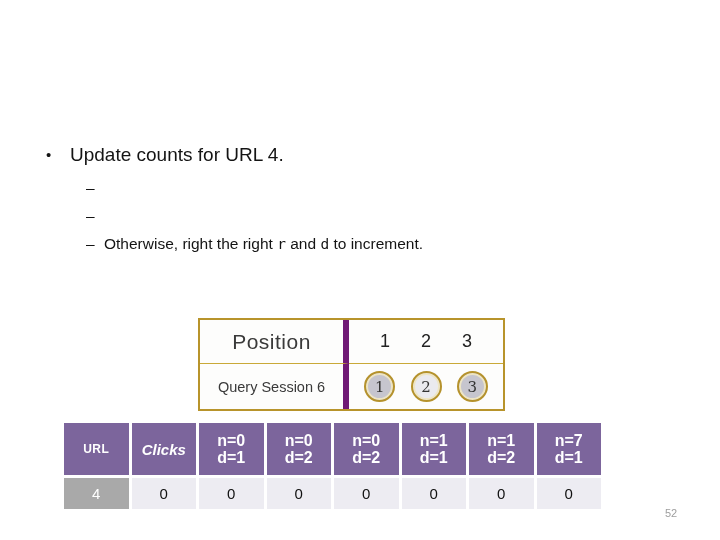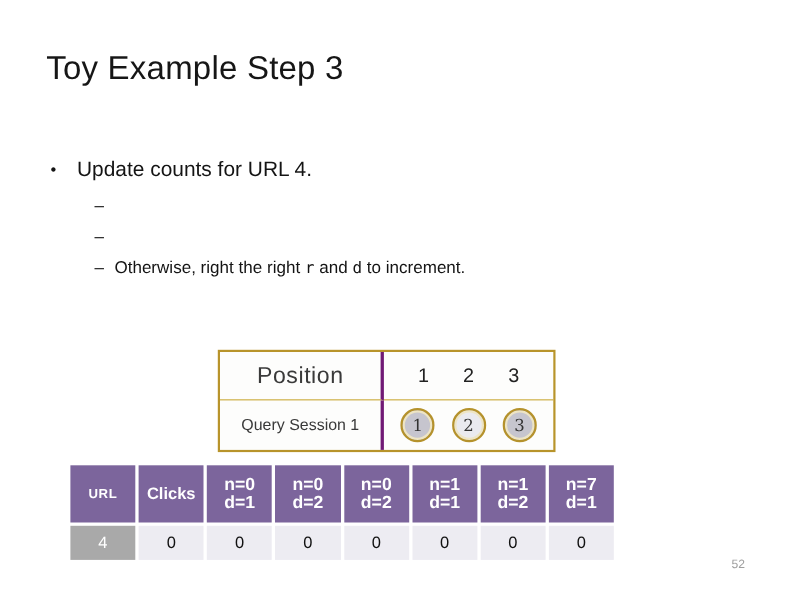--- a/index.html
+++ b/index.html
@@ -26,59 +26,58 @@
 
   
   .figure {
     position:absolute; left:198px; top:318px; width:307px; height:93px;
     border:2px solid #B8942B; box-sizing:border-box;
     display:grid; grid-template-columns:149px 1fr; grid-template-rows:44px 1fr;
     background:#fdfdfc;
   }
   .fig-cell { display:flex; align-items:center; justify-content:center; }
   .fig-r1 { border-bottom:1px solid #C9A937; }
-  .fig-c1 { border-right:3px solid #701a75; }
+  .fig-c1 { border-right:6px solid #701a75; }
   .fig-label  { font-size:21px; color:#3a3a3a; letter-spacing:0.5px; }
   .fig-label2 { font-size:14.5px; color:#3a3a3a; }
   .fig-positions { justify-content:space-evenly; }
   .fig-positions span { font-size:18px; color:#222; }
   .fig-circles { justify-content:space-evenly; }
   .circle {
     width:27px; height:27px; border-radius:50%;
     border:2px solid #B5922C; box-shadow: inset 0 0 0 2px #EEE5C4;
     display:flex; align-items:center; justify-content:center;
     font-family:"DejaVu Serif", serif; font-size:15px; color:#333;
   }
 
   
-  .ctable { position:absolute; left:64px; top:423px; width:494px; }
+  .ctable { position:absolute; left:64px; top:423px; width:537px; }
   .trow { display:grid; grid-template-columns:repeat(8,1fr); column-gap:3px; }
   .hcell {
     background:#7C659C; color:#ffffff; height:52px;
     display:flex; flex-direction:column; align-items:center; justify-content:center;
     font-weight:bold; font-size:16px; line-height:17px; text-align:center;
   }
   .hcell.url { font-size:12px; letter-spacing:0.5px; }
-  .hcell.clicks { font-size:15px; }
+  .hcell.clicks { font-size:15px;font-style:italic; }
   .drow { margin-top:3px; }
   .dcell {
     background:#EDECF2; color:#111; height:31px;
     display:flex; align-items:center; justify-content:center; font-size:15px;
   }
   .dcell.url { background:#A9A9A9; color:#ffffff; }
 
   
   .pagenum { position:absolute; left:665px; top:507px; font-size:11px; color:#9e9e9e; }
 </style>
 </head>
 <body>
 
 <div class="slide">
 
-  <h1 class="title">Toy Example Step 3</h1>
 
   <div class="bullets">
     <div class="b-main">
       <span class="marker">•</span>
       <span>Update counts for URL 4.</span>
     </div>
     <div class="subs">
       <div class="b-sub">
         <span class="marker">–</span>
       </div>
@@ -92,21 +91,21 @@
     </div>
   </div>
 
   <div class="figure">
     <div class="fig-cell fig-r1 fig-c1 fig-label">Position</div>
     <div class="fig-cell fig-r1 fig-positions">
       <span>1</span>
       <span>2</span>
       <span>3</span>
     </div>
-    <div class="fig-cell fig-c1 fig-label2">Query Session 1</div>
+    <div class="fig-cell fig-c1 fig-label2">Query Session 6</div>
     <div class="fig-cell fig-circles">
       <span class="circle" style="background: rgb(198, 197, 206);">
           <span>1</span>
         </span>
       <span class="circle" style="background: rgb(234, 234, 239);">
           <span>2</span>
         </span>
       <span class="circle" style="background: rgb(198, 197, 206);">
           <span>3</span>
         </span>

